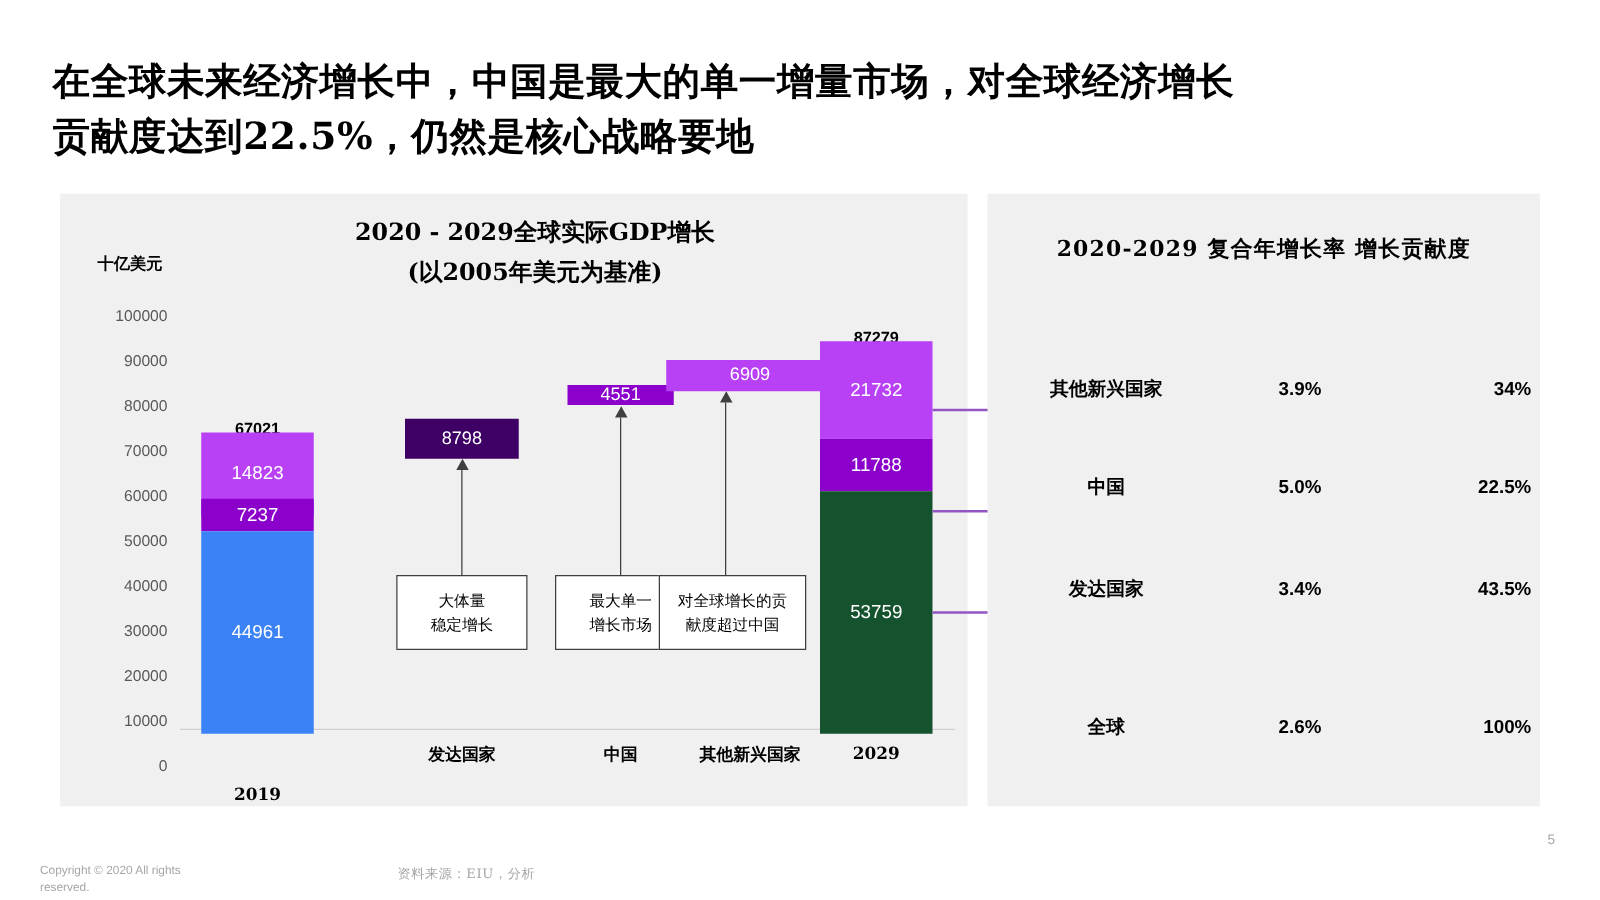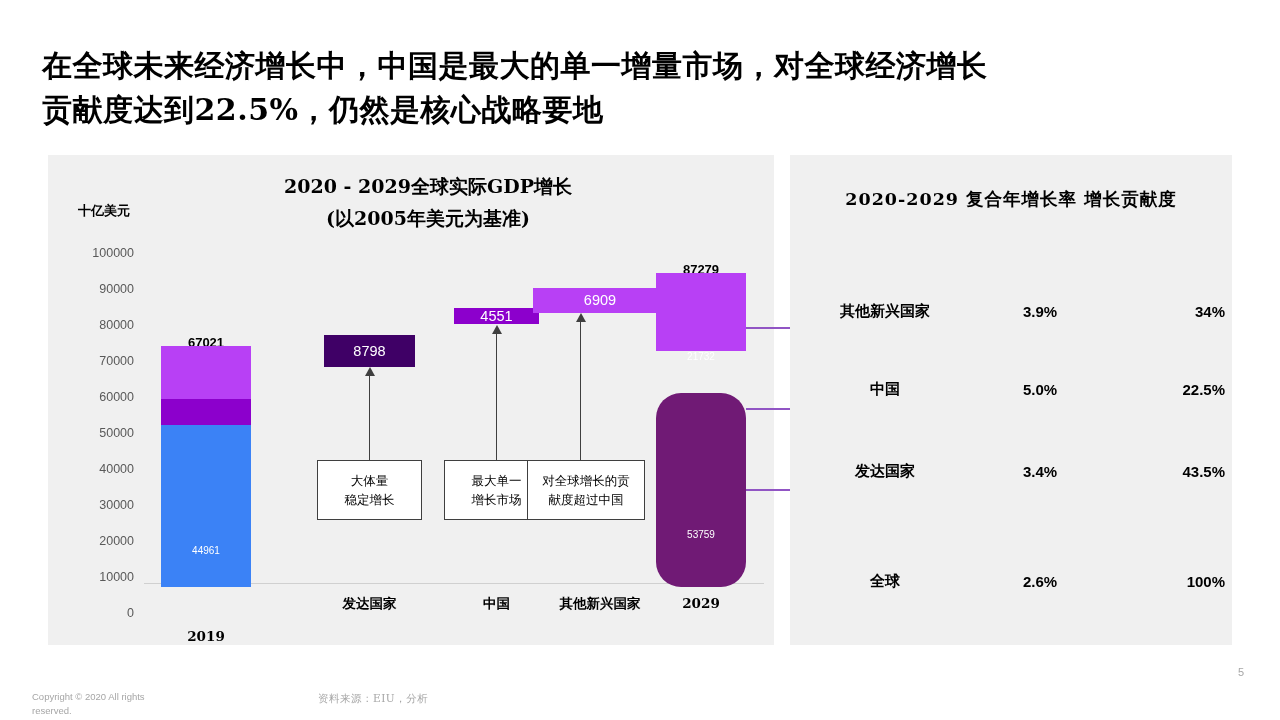--- a/index.html
+++ b/index.html
@@ -103,25 +103,24 @@
   .bar-seg {
     position: absolute;
     box-sizing: border-box;
   }
   .seg-label {
     position: absolute;
     left: 0;
     width: 100%;
     text-align: center;
     color: #ffffff;
-    font-size: 10px;
+    font-size: 15px;
     top: 50%;
     transform: translateY(-50%);
     pointer-events: none;
-    margin-top: 44px;
   }
   .bar-total {
     position: absolute;
     text-align: center;
     font-size: 13px;
     font-weight: 700;
     color: #000000;
   }
   .float-label {
     position: absolute;
@@ -314,21 +313,24 @@
     <div class="leader" style="left:531.7px; top:167px; height:138px;"></div>
     <div class="callout" style="left:479px; top:305px; width:118px; height:60px;">对全球增长的贡
 献度超过中国</div>
     <div class="xlabel" style="left:485px; top:440px; width:134px;">其他新兴国家</div>
 
     <div class="bar-total" style="left:608px; top:107px; width:90px;">87279</div>
 
     <div class="bar-seg" style="left:608px; top:117.8px; width:90px; height:78.2px; background:#b840f5;">
       <span class="seg-label">21732</span>
     </div>
-    <div class="bar-seg" style="left:608px; top:238.4px; width:90px; height:193.6px; background:#701a75;border-radius:25px;">
+    <div class="bar-seg" style="left:608px; top:196px; width:90px; height:42.4px; background:#8c00cc;">
+      <span class="seg-label">11788</span>
+    </div>
+    <div class="bar-seg" style="left:608px; top:238.4px; width:90px; height:193.6px; background:#14532d;">
       <span class="seg-label">53759</span>
     </div>
     <div class="xlabel" style="left:608px; top:440px; width:90px;">2029</div>
   </div>
 </div>
 
 <div class="connector" style="left:746px; top:327px; width:436px;"></div>
 <div class="connector" style="left:746px; top:408px; width:436px;"></div>
 <div class="connector" style="left:746px; top:489px; width:436px;"></div>
 

